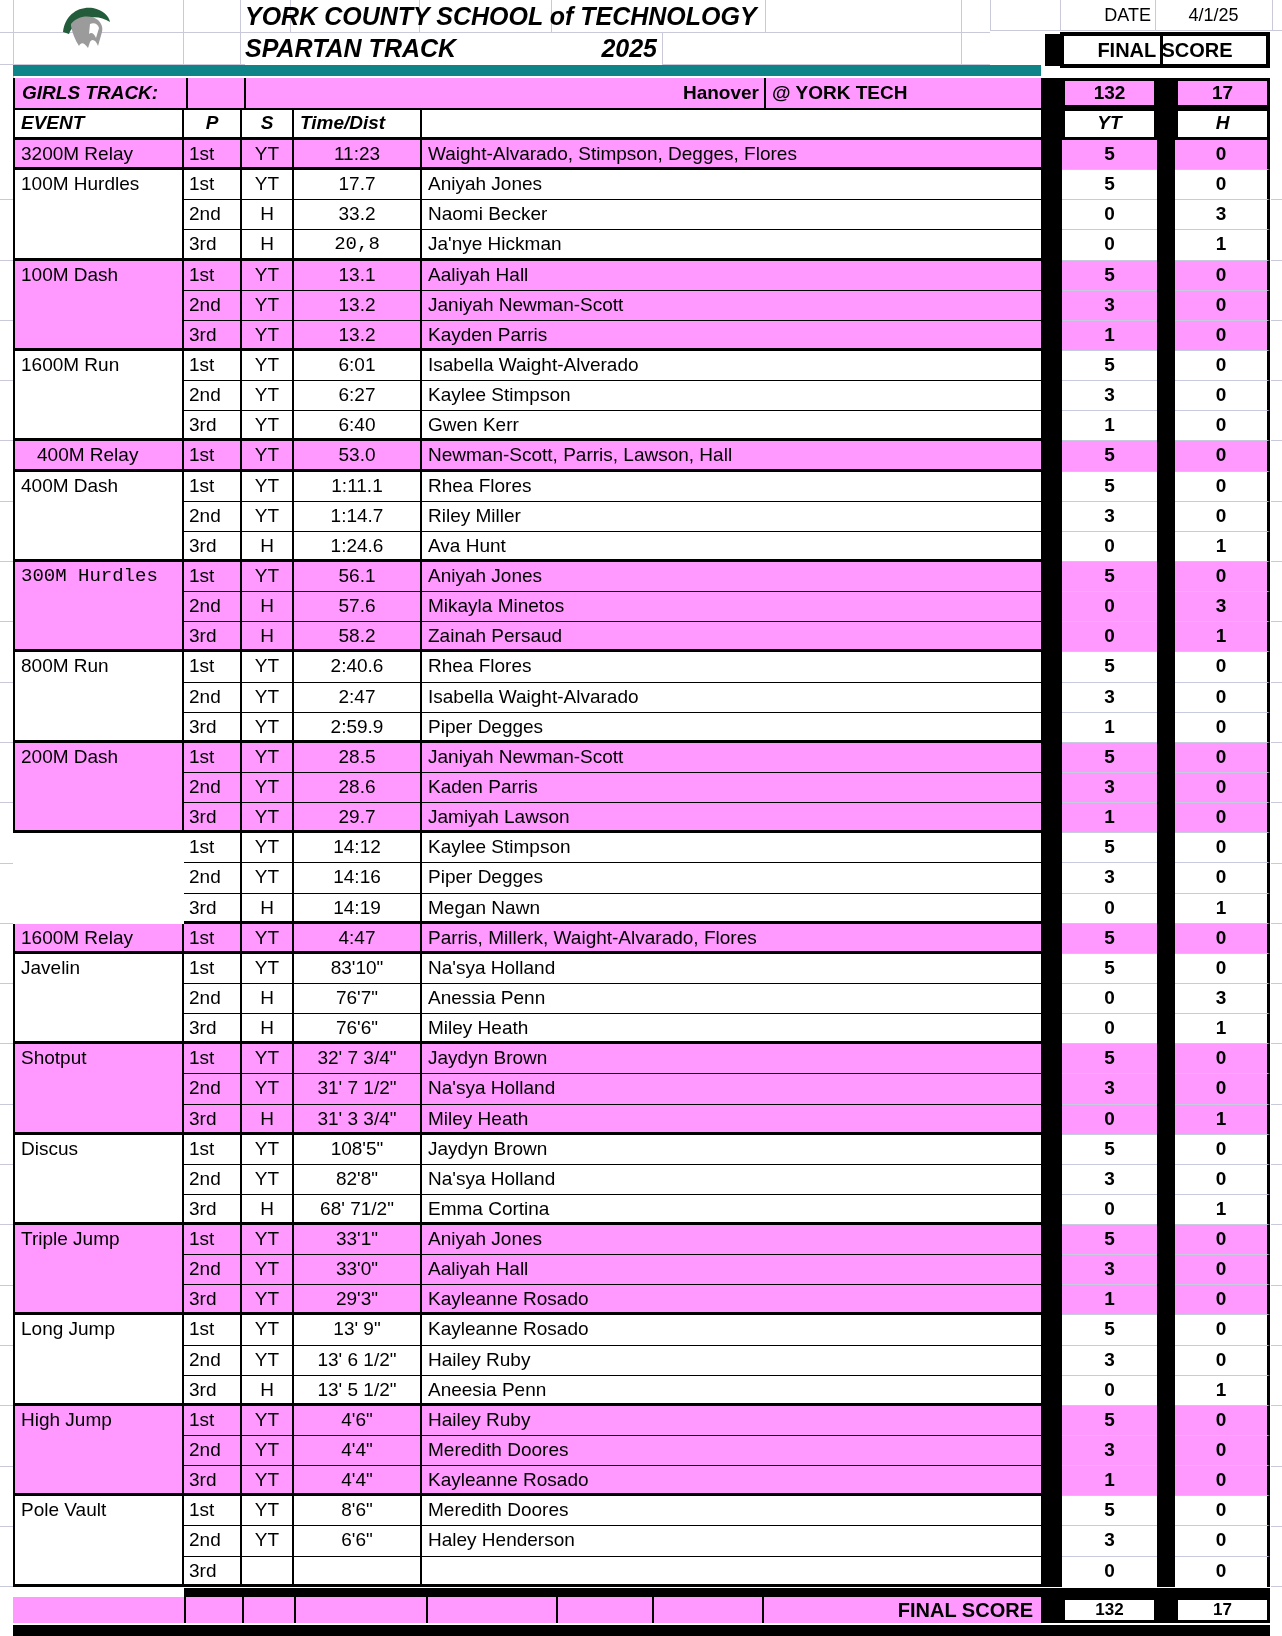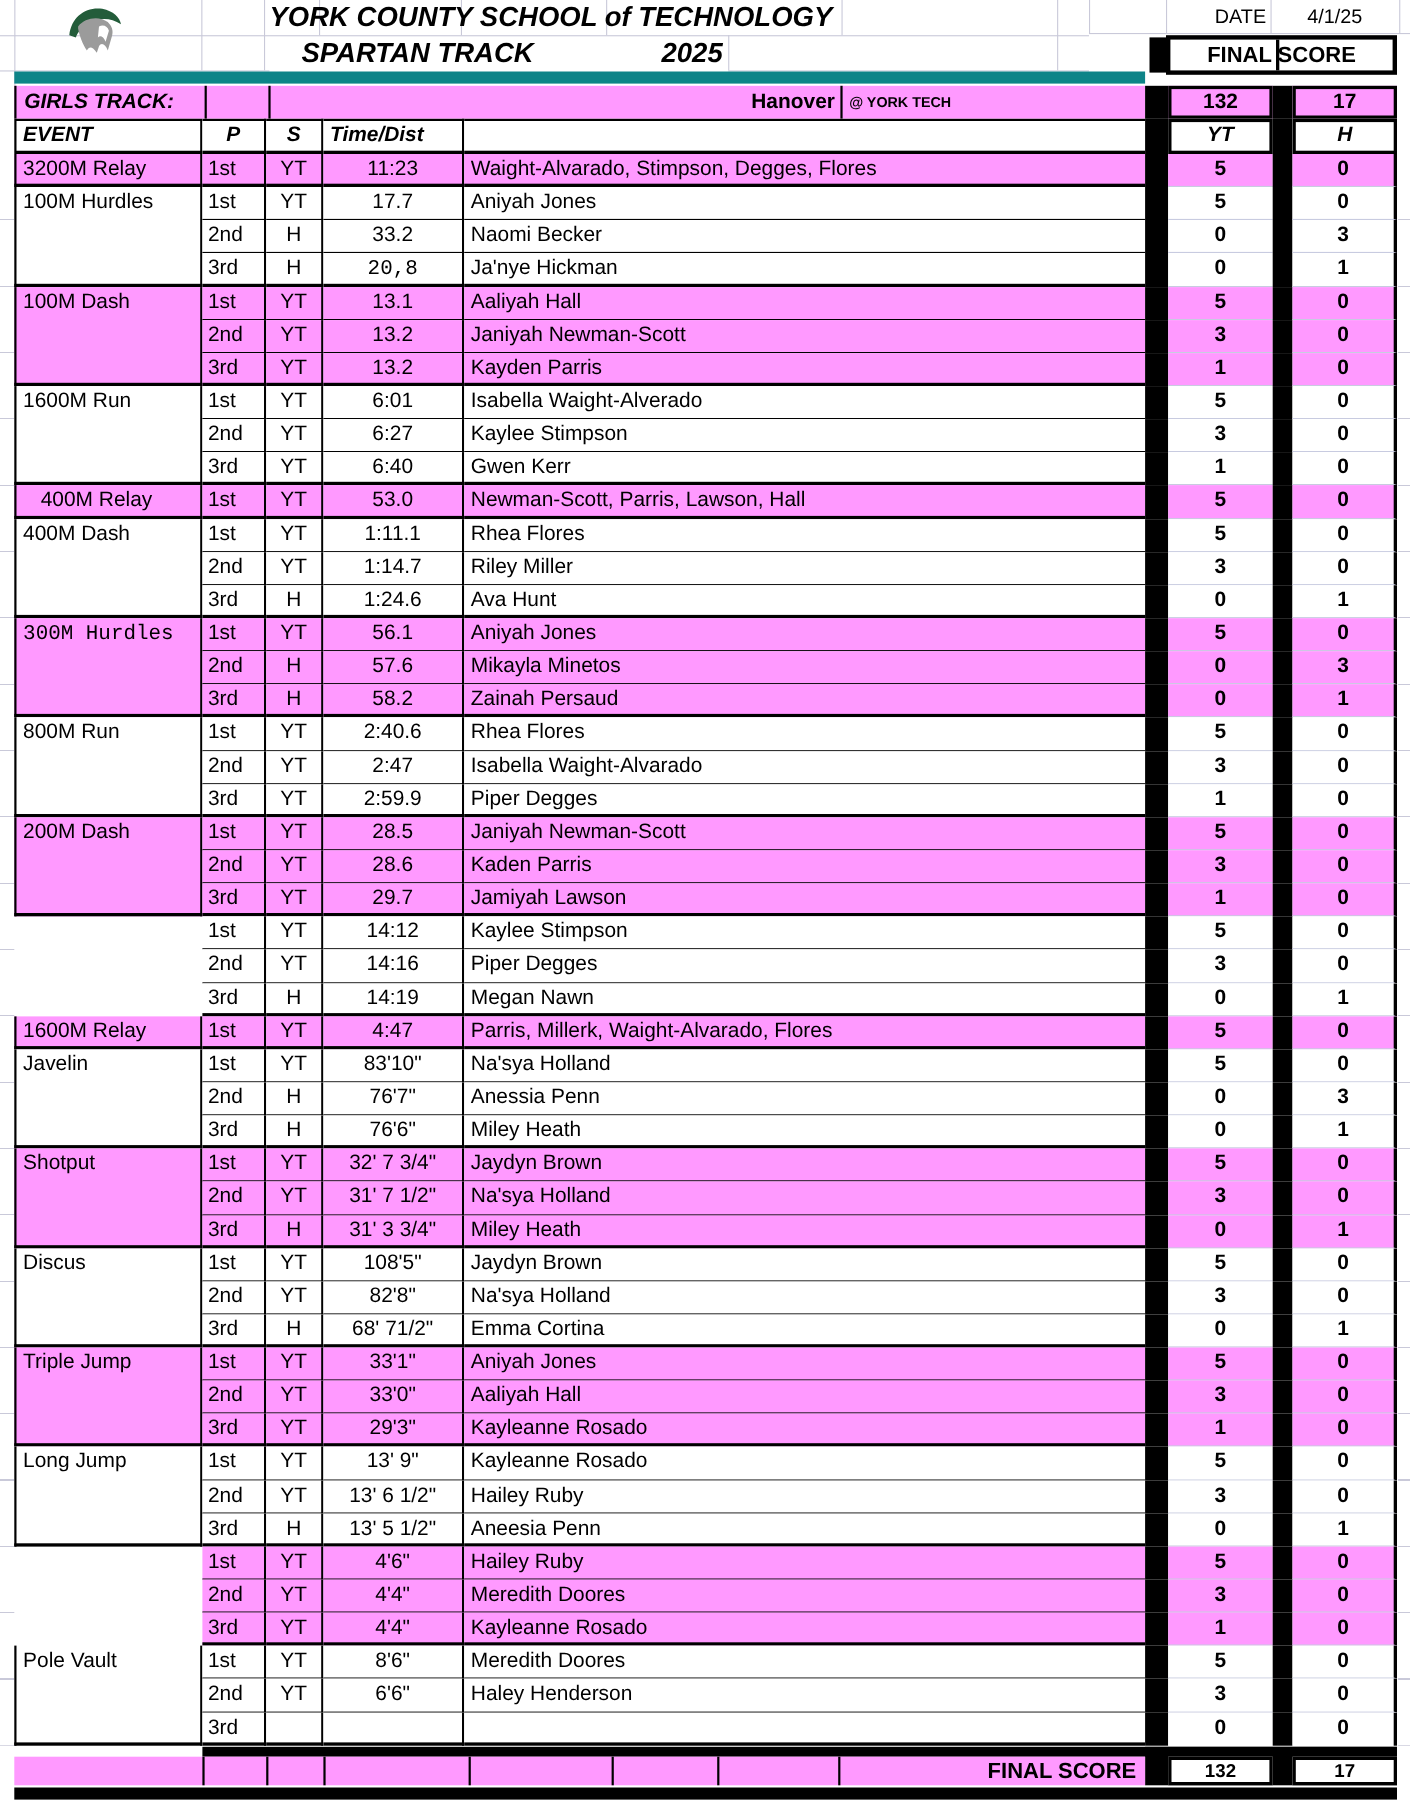--- a/index.html
+++ b/index.html
@@ -16,21 +16,21 @@
   .datecell{font-size:18px;line-height:30px;}
   
   .fsbox{border:4px solid #000;background:#fff;text-align:center;font-weight:bold;font-size:20px;line-height:28px;box-sizing:border-box;}
   
   .teal{background:#0e8488;}
   
   .meetrow{background:#ff99ff;border-left:2px solid #000;box-sizing:border-box;}
   .meetrow .divv{position:absolute;top:0;bottom:0;width:2px;background:#000;}
   .meetlabel{position:absolute;left:7px;top:0;font-weight:bold;font-style:italic;font-size:19px;line-height:30px;}
   .away{position:absolute;right:282px;top:0;font-weight:bold;font-size:19px;line-height:30px;}
-  .athome{position:absolute;left:757px;top:0;font-weight:bold;font-size:13px;line-height:30px;}
+  .athome{position:absolute;left:757px;top:0;font-weight:bold;font-size:19px;line-height:30px;}
   .scorebox{border:3px solid #000;background:#ff99ff;text-align:center;font-weight:bold;font-size:19px;line-height:24px;box-sizing:border-box;}
   
   .thead,.tbody{position:absolute;left:13px;width:1257px;display:grid;
     grid-template-columns:171px 58px 52px 128px 619px 21px 95px 18px 95px;}
   .thead{top:108px;height:32px;grid-template-rows:32px;}
   .tbody{top:140px;grid-template-rows:repeat(48,30.15px);}
   .hc{box-sizing:border-box;font-weight:bold;font-style:italic;font-size:19px;line-height:26px;background:#fff;
       border-top:2px solid #000;border-bottom:3px solid #000;}
   .hc.l{border-left:2px solid #000;}
   .hc.r{border-right:2px solid #000;}
@@ -86,21 +86,21 @@
 
 <div class="abs" style="left:58px;top:3px;width:56px;height:46px;">
   <svg width="56" height="46" viewBox="0 0 56 46">
     <path d="M5 29 C7 12 20 3 35 5 C45 7 51 13 52 19 C43 13 33 13 26 17 C17 22 13 25 11 31 Z" fill="#235c3a"></path>
     <path d="M13 21 C19 13 32 11 40 17 C44 21 45 25 44 29 L40 43 C38 37 34 35 32 39 L30 45 C26 39 23 39 21 43 C17 37 14 29 13 23 Z" fill="#9b9b9b"></path>
     <path d="M32 21 C36 19 40 21 41 25 L38 35 C36 30 33 29 31 31 Z" fill="#ffffff"></path>
   </svg>
 </div>
 
 <div class="abs title" style="left:245px;top:0;">YORK COUNTY SCHOOL of TECHNOLOGY</div>
-<div class="abs title" style="left:245px;top:32px;margin-left:29px;">SPARTAN TRACK</div>
+<div class="abs title" style="left:245px;top:32px;">SPARTAN TRACK</div>
 <div class="abs title" style="left:550px;top:32px;width:107px;text-align:right;">2025</div>
 
 <div class="abs datecell" style="left:1060px;top:0;width:91px;text-align:right;">DATE</div>
 <div class="abs datecell" style="left:1155px;top:0;width:117px;text-align:center;">4/1/25</div>
 
 <div class="abs blk" style="left:1045px;top:34px;width:15px;height:32px;"></div>
 <div class="abs fsbox" style="left:1060px;top:32px;width:210px;height:36px;">FINAL SCORE</div>
 <div class="abs blk" style="left:1160px;top:36px;width:3px;height:28px;"></div>
 
 <div class="abs teal" style="left:13px;top:65px;width:1028px;height:11px;"></div>
@@ -475,20 +475,21 @@
     <div class="band" style="grid-area: 41 / 8;"></div>
     <div class="cell pts hcol whitebg" style="grid-area: 41 / 9;">0</div>
     <div class="cell pl whitebg grpend" style="grid-area: 42 / 2;">3rd</div>
     <div class="cell sc whitebg grpend" style="grid-area: 42 / 3;">H</div>
     <div class="cell mk whitebg grpend" style="grid-area: 42 / 4;">13' 5 1/2"</div>
     <div class="cell nm whitebg grpend" style="grid-area: 42 / 5;">Aneesia Penn</div>
     <div class="band" style="grid-area: 42 / 6;"></div>
     <div class="cell pts whitebg" style="grid-area: 42 / 7;">0</div>
     <div class="band" style="grid-area: 42 / 8;"></div>
     <div class="cell pts hcol whitebg" style="grid-area: 42 / 9;">1</div>
+    <div class="cell ev pinkbg" style="grid-area: 43 / 1 / span 3;">High Jump</div>
     <div class="cell pl pinkbg inner" style="grid-area: 43 / 2;">1st</div>
     <div class="cell sc pinkbg inner" style="grid-area: 43 / 3;">YT</div>
     <div class="cell mk pinkbg inner" style="grid-area: 43 / 4;">4'6"</div>
     <div class="cell nm pinkbg inner" style="grid-area: 43 / 5;">Hailey Ruby</div>
     <div class="band" style="grid-area: 43 / 6;"></div>
     <div class="cell pts pinkbg" style="grid-area: 43 / 7;">5</div>
     <div class="band" style="grid-area: 43 / 8;"></div>
     <div class="cell pts hcol pinkbg" style="grid-area: 43 / 9;">0</div>
     <div class="cell pl pinkbg inner" style="grid-area: 44 / 2;">2nd</div>
     <div class="cell sc pinkbg inner" style="grid-area: 44 / 3;">YT</div>

